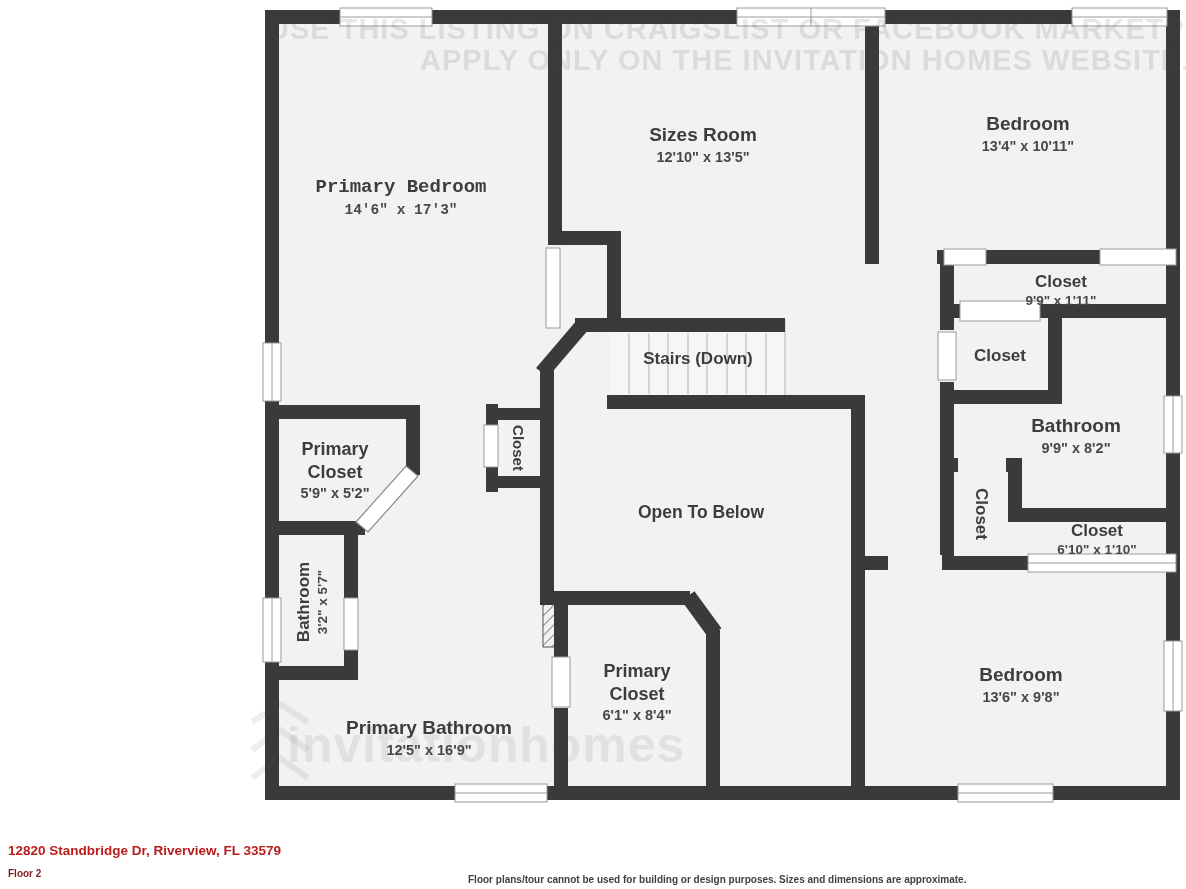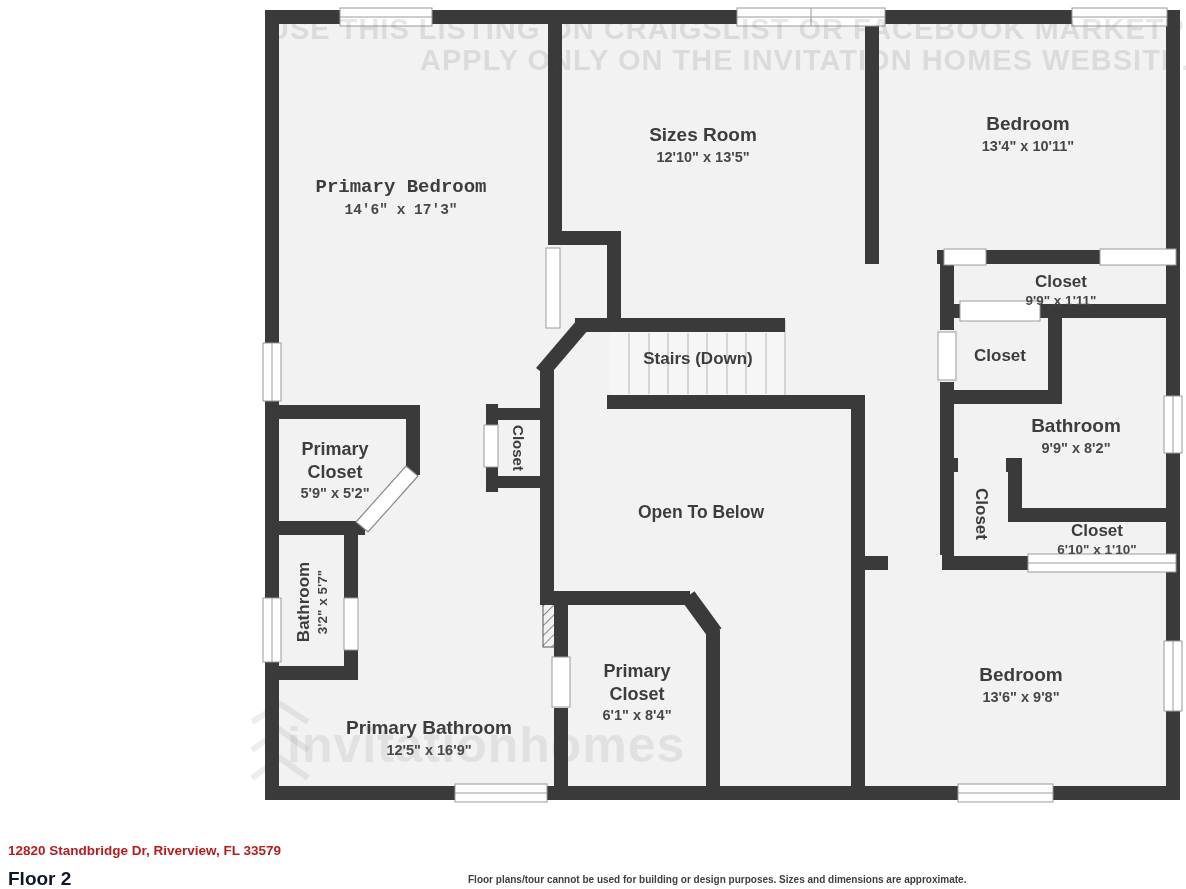--- a/index.html
+++ b/index.html
@@ -45,21 +45,21 @@
     color:rgba(70,70,70,0.13);
   }
   .wm-brand {
     position:absolute; top:716px; left:287px; white-space:nowrap;
     font-weight:700; font-size:50px; letter-spacing:1px;
     color:rgba(80,80,80,0.10);
   }
   .wm-logo { position:absolute; left:248px; top:700px; }
 
   .footer-address { position:absolute; left:8px; top:843px; font-size:13.5px; font-weight:700; color:#b91c1c; }
-  .footer-floor   { position:absolute; left:8px; top:868px; font-size:19px; font-weight:700; color:#0f172a; }
+  .footer-floor   { position:absolute; left:8px; top:868px; font-size:10px; font-weight:700; color:#7f1d1d; }
   .footer-disclaimer {
     position:absolute; left:468px; top:874px; width:620px; text-align:left;
     font-size:10px; font-weight:700; color:#3f3f3f;
   }
 </style>
 </head>
 <body>
 
 <div id="stage">
 

